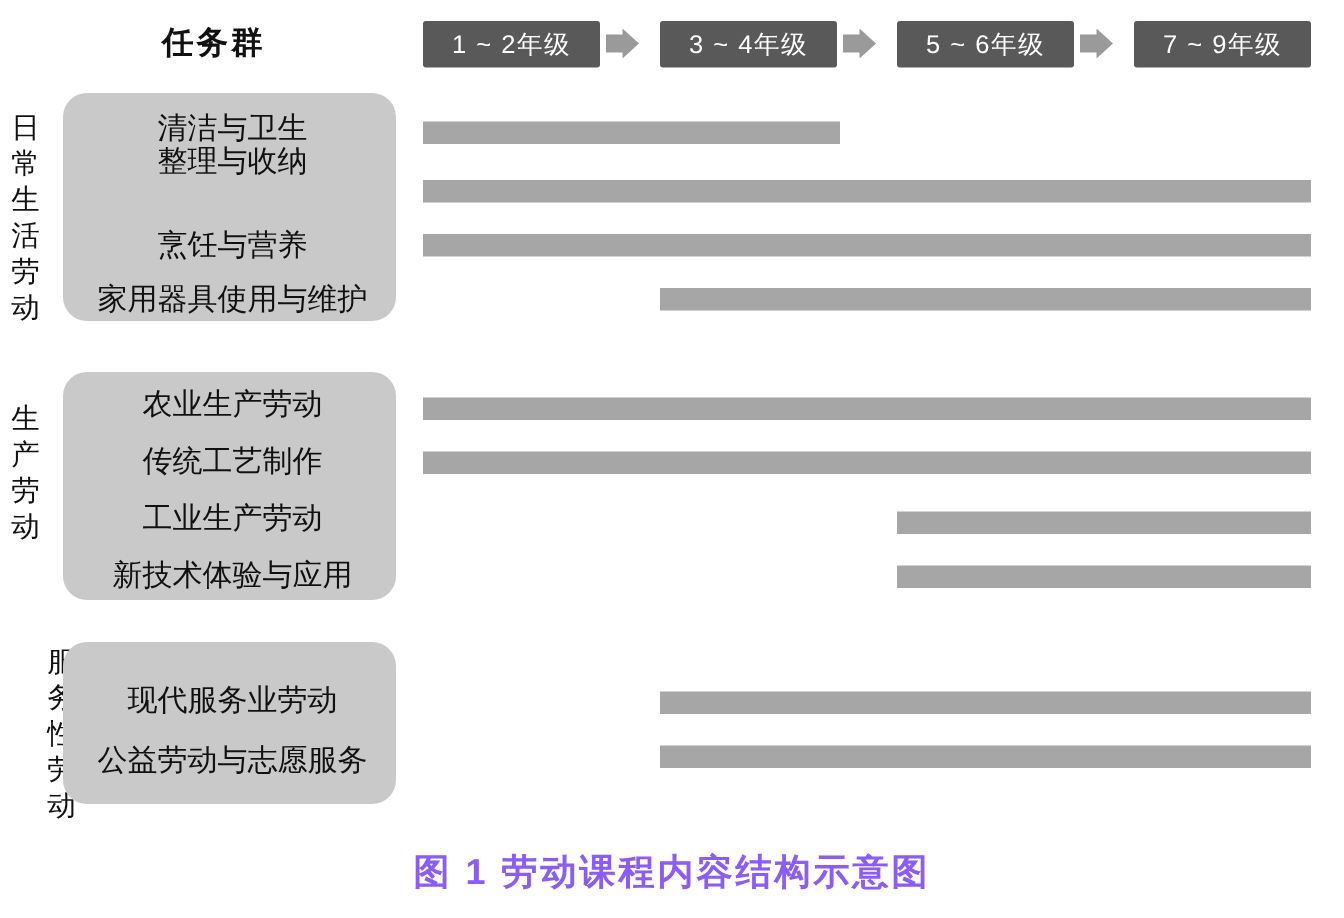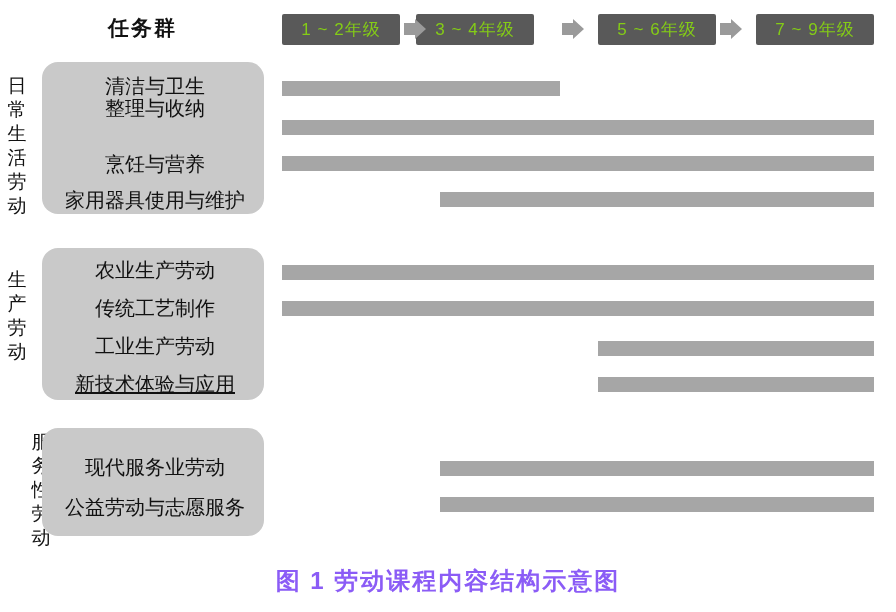--- a/index.html
+++ b/index.html
@@ -30,21 +30,21 @@
     letter-spacing: 2px;
     color: #111;
   }
   .grade-chip {
     position: absolute;
     top: 14px;
     height: 31px;
     line-height: 31px;
     text-align: center;
     background: #595959;
-    color: #84cc16;
+    color: #ffffff;
     font-size: 17px;
     letter-spacing: 1px;
     border-radius: 2px;
   }
   .grade-arrow {
     position: absolute;
     top: 19px;
     width: 22px;
     height: 20px;
     color: #9a9a9a;
@@ -104,21 +104,21 @@
   }
 </style>
 </head>
 <body>
 
 <div id="root">
 
   <div class="header-label">任务群</div>
   <div id="header-layer">
       <div class="grade-chip" style="left: 282px; width: 118px;">1 ~ 2年级</div>
-      <div class="grade-chip" style="left: 416px; width: 118px;">3 ~ 4年级</div>
+      <div class="grade-chip" style="left: 440px; width: 118px;">3 ~ 4年级</div>
       <div class="grade-chip" style="left: 598px; width: 118px;">5 ~ 6年级</div>
       <div class="grade-chip" style="left: 756px; width: 118px;">7 ~ 9年级</div>
       <div class="grade-arrow" style="left: 404px;">
         <svg width="22" height="20" viewBox="0 0 22 20">
           <polygon points="0,4 11,4 11,0 22,10 11,20 11,16 0,16" fill="#9a9a9a"></polygon>
         </svg>
       </div>
       <div class="grade-arrow" style="left: 562px;">
         <svg width="22" height="20" viewBox="0 0 22 20">
           <polygon points="0,4 11,4 11,0 22,10 11,20 11,16 0,16" fill="#9a9a9a"></polygon>
@@ -143,21 +143,21 @@
       <div class="task-name" style="top: 188px;">家用器具使用与维护</div>
       <div class="bar" style="left: 440px; top: 192px; width: 434px;"></div>
       <div class="cat-label" style="top: 268px;">生产劳动</div>
       <div class="group-box" style="top: 248px; height: 152px;"></div>
       <div class="task-name" style="top: 258px;">农业生产劳动</div>
       <div class="bar" style="left: 282px; top: 265px; width: 592px;"></div>
       <div class="task-name" style="top: 296px;">传统工艺制作</div>
       <div class="bar" style="left: 282px; top: 301px; width: 592px;"></div>
       <div class="task-name" style="top: 334px;">工业生产劳动</div>
       <div class="bar" style="left: 598px; top: 341px; width: 276px;"></div>
-      <div class="task-name" style="top: 372px; text-decoration: underline;">新技术体验与应用</div>
+      <div class="task-name" style="top: 372px;">新技术体验与应用</div>
       <div class="bar" style="left: 598px; top: 377px; width: 276px;"></div>
       <div class="cat-label" style="top: 430px; margin-left: 24px;">服务性劳动</div>
       <div class="group-box" style="top: 428px; height: 108px;"></div>
       <div class="task-name" style="top: 455px;">现代服务业劳动</div>
       <div class="bar" style="left: 440px; top: 461px; width: 434px;"></div>
       <div class="task-name" style="top: 495px;">公益劳动与志愿服务</div>
       <div class="bar" style="left: 440px; top: 497px; width: 434px;"></div>
     </div>
 
   <div class="caption">图 1  劳动课程内容结构示意图</div>

